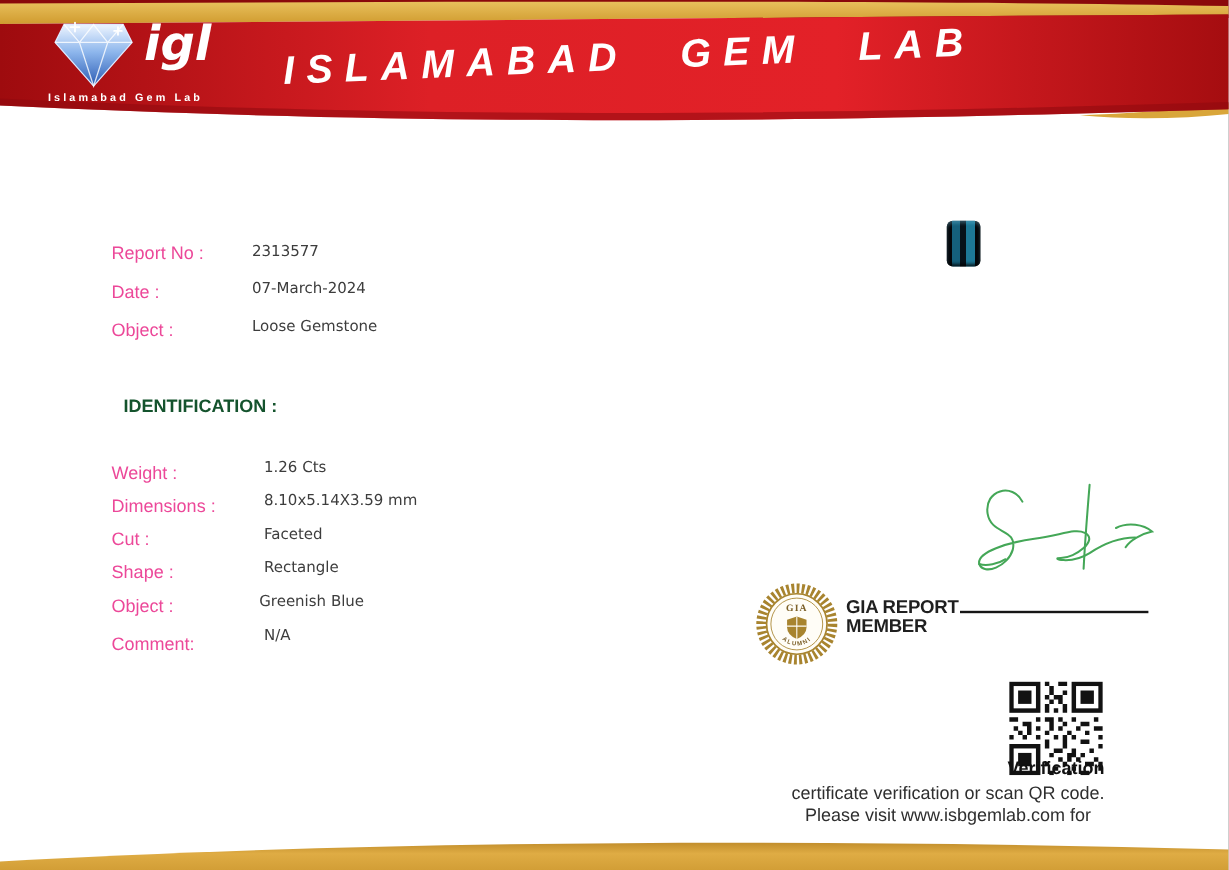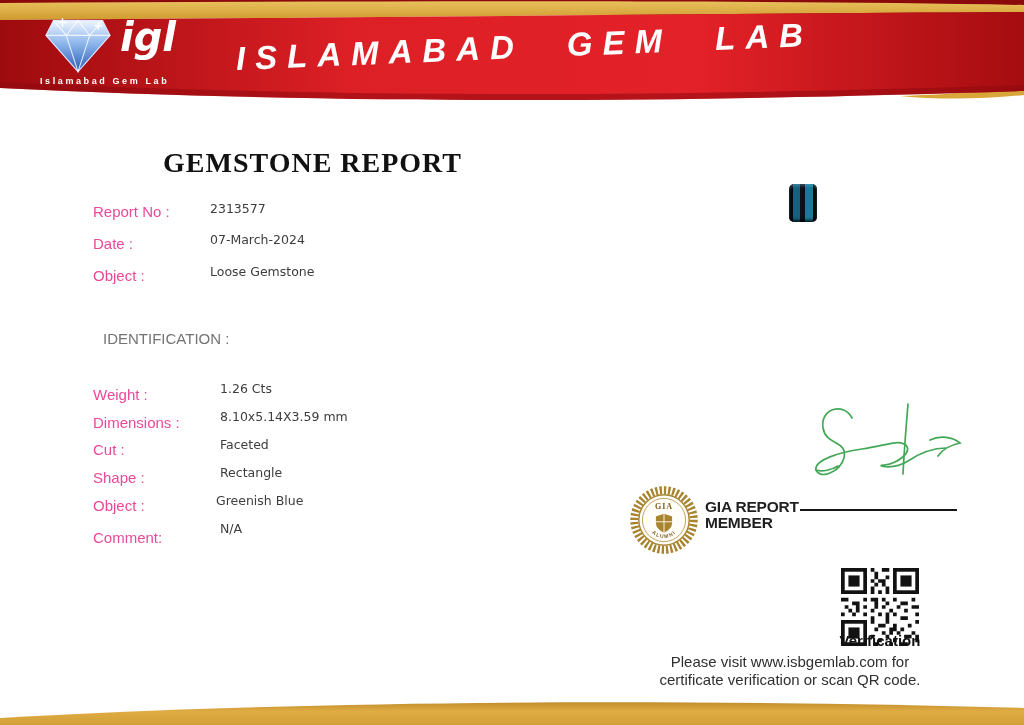--- a/index.html
+++ b/index.html
@@ -15,21 +15,21 @@
   .logo{position:absolute;left:36px;top:12px;width:200px;height:86px;}
   .logo .mono{position:absolute;left:84px;top:2px;color:#fff;font-size:40px;
               font-weight:bold;font-style:italic;font-family:"DejaVu Sans",sans-serif;}
   .logo .lname{position:absolute;left:4px;top:64px;color:#fff;font-size:9px;
                font-weight:bold;letter-spacing:2.6px;white-space:nowrap;}
   
   .title{position:absolute;left:163px;top:147px;font-family:"Liberation Serif",serif;
          font-size:28px;letter-spacing:1px;color:#111;font-weight:600;}
   .lbl{position:absolute;font-size:15px;color:#ec4899;}
   .val{position:absolute;font-size:12.5px;color:#3d3d3d;font-family:"DejaVu Sans",sans-serif;}
-  .id-lbl{position:absolute;left:103px;top:330px;font-size:15px;font-weight:normal;color:#737373;}
+  .id-lbl{position:absolute;left:103px;top:330px;font-size:15px;font-weight:bold;color:#14532d;}
   .id-val{position:absolute;left:307px;top:317px;font-size:16.5px;color:#be2a30;letter-spacing:.2px;}
   
   .gem{position:absolute;left:789px;top:184px;width:28px;height:38px;border-radius:5px;
        background:linear-gradient(to right,#04070b 0 16%,#15607c 16% 40%,#071119 40% 58%,#1d7897 58% 84%,#04070b 84%);
        box-shadow:inset 0 2px 3px rgba(120,200,230,.35), inset 0 -2px 3px rgba(0,0,0,.8);}
   
   .sig-line{position:absolute;left:800px;top:509px;width:157px;height:2px;background:#161616;}
   .sig-name{position:absolute;left:781px;top:514px;width:196px;text-align:center;
             font-size:16px;font-weight:bold;color:#1c1c1c;}
   .sig-title{position:absolute;left:771px;top:533px;width:216px;text-align:center;
@@ -84,21 +84,20 @@
       <g stroke="#fff" stroke-width="1.4" stroke-linecap="round">
         <path d="M14,8 h7 M17.5,4.5 v7 M48,11 h6 M51,8 v6"></path>
       </g>
     </svg>
     <div class="mono">igl</div>
     <div class="lname">Islamabad Gem Lab</div>
   </div>
 
   <div class="brand">ISLAMABAD GEM LAB</div>
 
-  <div class="title">GEMSTONE REPORT</div>
 
   <div class="lbl" style="left:93px;top:203px">Report No :</div>
   <div class="val" style="left:210px;top:201px">2313577</div>
   <div class="lbl" style="left:93px;top:235px">Date :</div>
   <div class="val" style="left:210px;top:232px">07-March-2024</div>
   <div class="lbl" style="left:93px;top:267px">Object :</div>
   <div class="val" style="left:210px;top:264px">Loose Gemstone</div>
 
   <div class="gem"></div>
 
@@ -172,22 +171,22 @@
                M14,8h1v1h-1z M16,9h2v1h-2z M19,8h1v1h-1z M15,10h1v1h-1z M17,11h1v1h-1z M19,10h2v1h-2z
                M20,12h1v1h-1z M14,12h1v1h-1z M16,13h2v1h-2z
                M8,14h1v1h-1z M10,15h2v1h-2z M12,14h1v1h-1z M9,16h1v1h-1z M11,17h1v1h-1z M13,16h1v2h-1z
                M8,18h1v1h-1z M10,19h1v1h-1z M12,18h1v1h-1z M9,20h1v1h-1z M13,20h1v1h-1z
                M14,15h1v2h-1z M16,16h1v1h-1z M18,15h1v1h-1z M20,14h1v1h-1z M15,17h1v1h-1z
                M17,18h2v1h-2z M19,17h1v1h-1z M14,19h1v1h-1z M16,20h2v1h-2z M20,18h1v2h-1z"></path>
     </g>
   </svg>
   <div class="qr-label">Verification</div>
   <div class="note">
+    <div>certificate verification or scan QR code.</div>
     <div>Please visit www.isbgemlab.com for</div>
-    <div>certificate verification or scan QR code.</div>
   </div>
 
   <svg class="abs" style="left:0;bottom:0" width="1024" height="32" viewBox="0 0 1024 32">
     <defs>
       <linearGradient id="goldF" x1="0" y1="0" x2="0" y2="1">
         <stop offset="0" stop-color="#C28E2C"></stop>
           <stop offset="0.4" stop-color="#DFAC44"></stop>
         <stop offset="1" stop-color="#D29E36"></stop>
       </linearGradient>
     </defs>

